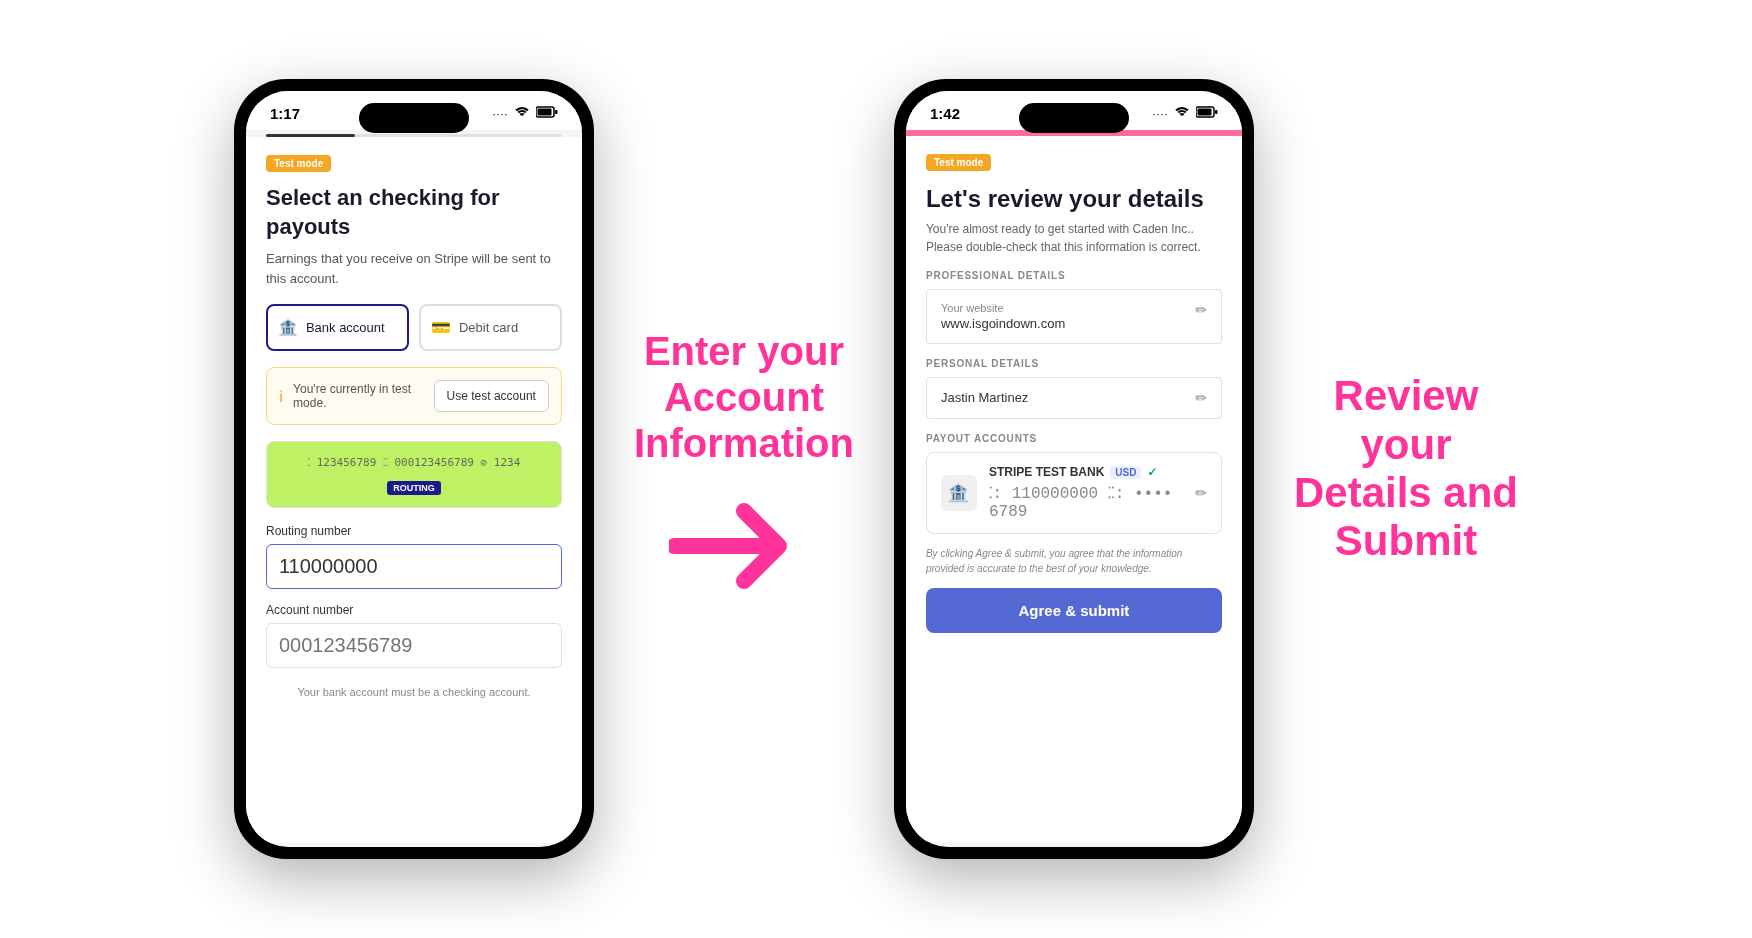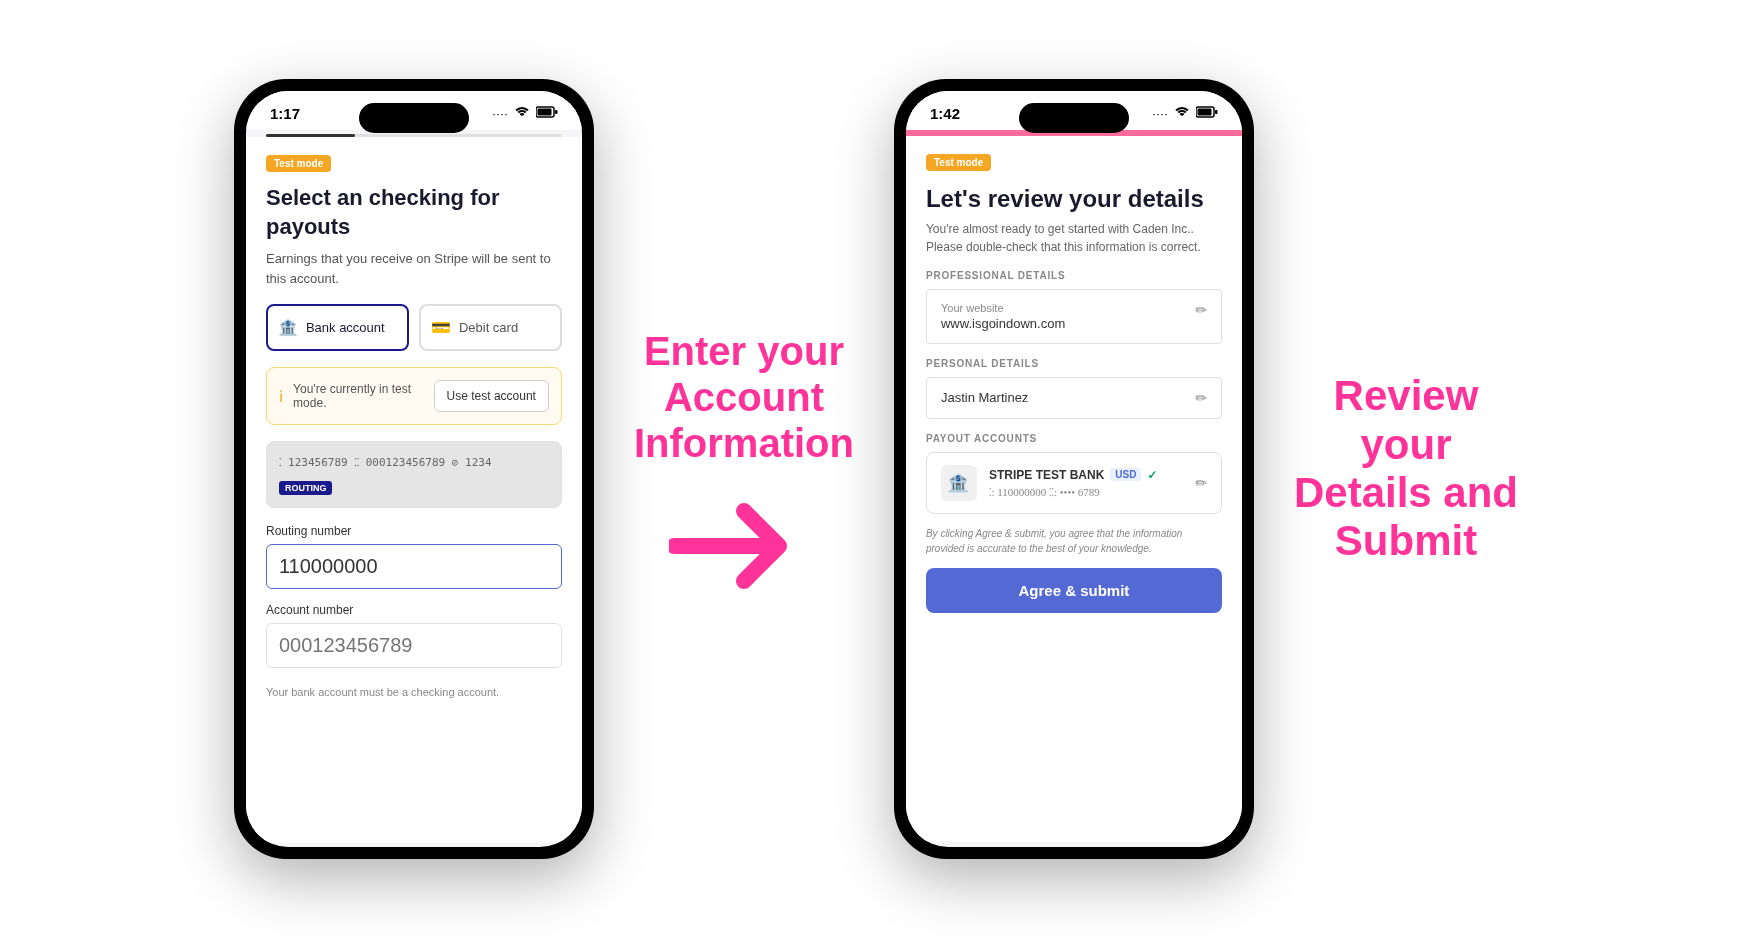--- a/index.html
+++ b/index.html
@@ -182,21 +182,22 @@
       color: #333;
       cursor: pointer;
       white-space: nowrap;
     }
 
     .cheque-visual {
       border: 1px solid #e0e0e0;
       border-radius: 8px;
       padding: 12px;
       margin-bottom: 16px;
-      background: #e5e5e5;
+      background: #bef264;
+      text-align: center;
     }
 
     .cheque-numbers {
       font-size: 11px;
       color: #666;
       font-family: monospace;
       margin-bottom: 8px;
     }
 
     .routing-badge {
@@ -234,20 +235,21 @@
 
     .form-input.placeholder {
       border-color: #e0e0e0;
       color: #aaa;
     }
 
     .form-hint {
       font-size: 11px;
       color: #888;
       margin-top: 18px;
+      text-align: center;
     }
 
     
     .arrow-section {
       display: flex;
       flex-direction: column;
       align-items: center;
       gap: 20px;
       flex-shrink: 0;
     }
@@ -380,24 +382,24 @@
       padding: 1px 5px;
       border-radius: 3px;
     }
 
     .verified-icon {
       color: #00a86b;
       font-size: 12px;
     }
 
     .payout-account-num {
-      font-size: 11px;
+      font-size: 16px;
       color: #888;
       margin-top: 2px;
-      font-family: Liberation Serif, serif;
+      font-family: Liberation Mono, monospace;
     }
 
     .agree-text {
       font-size: 10px;
       color: #888;
       line-height: 1.5;
       margin: 12px 0;
       font-style: italic;
     }
 

